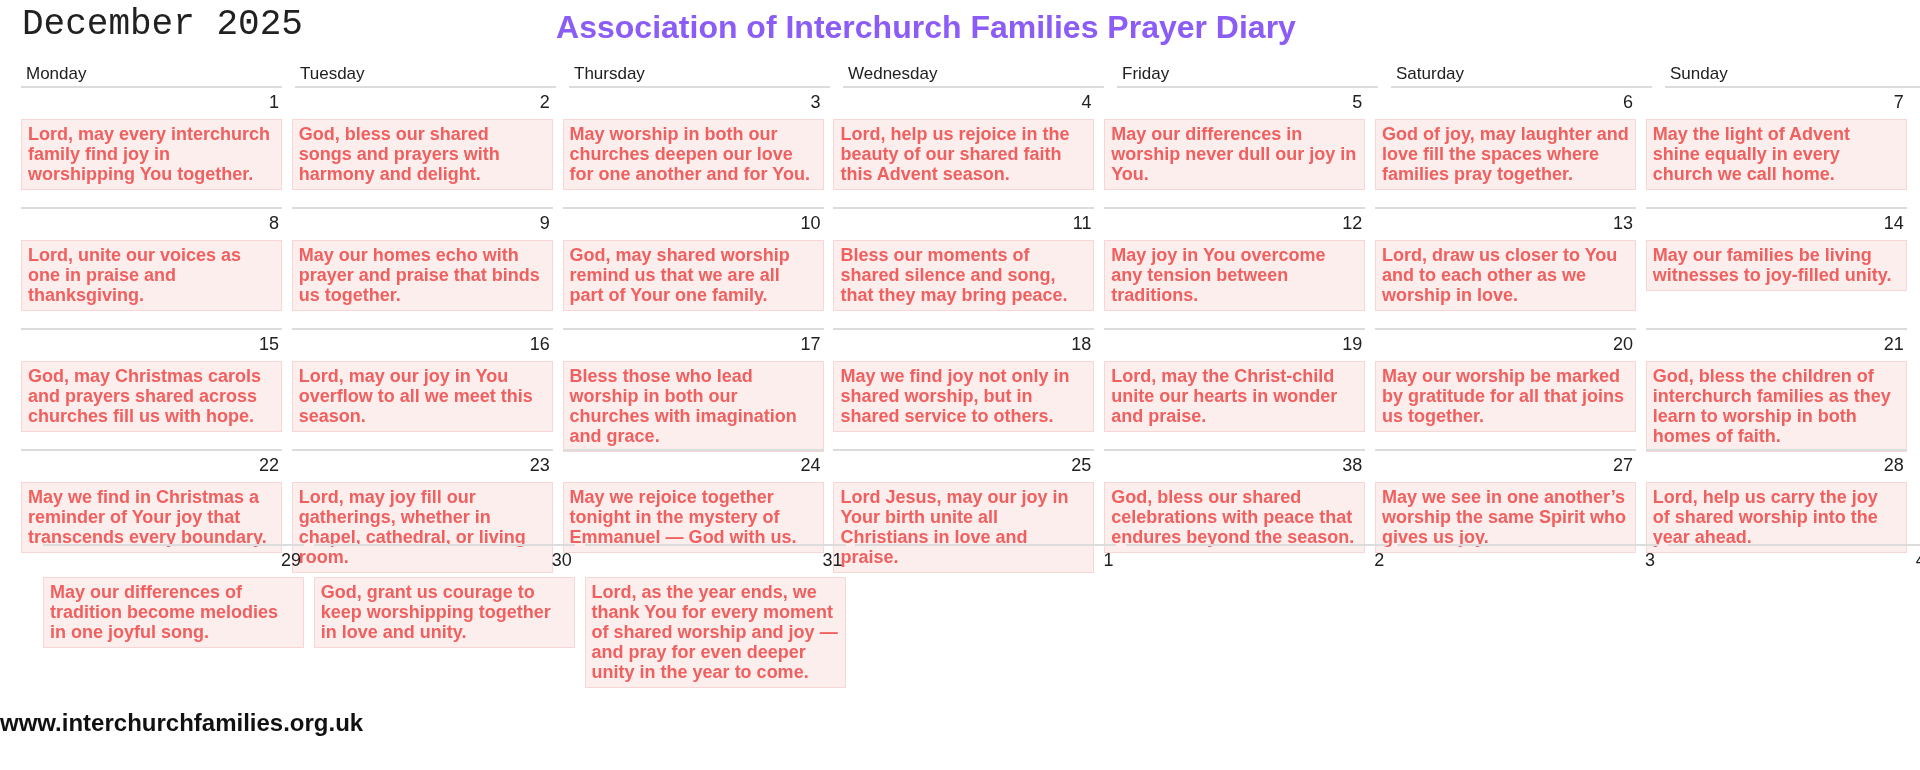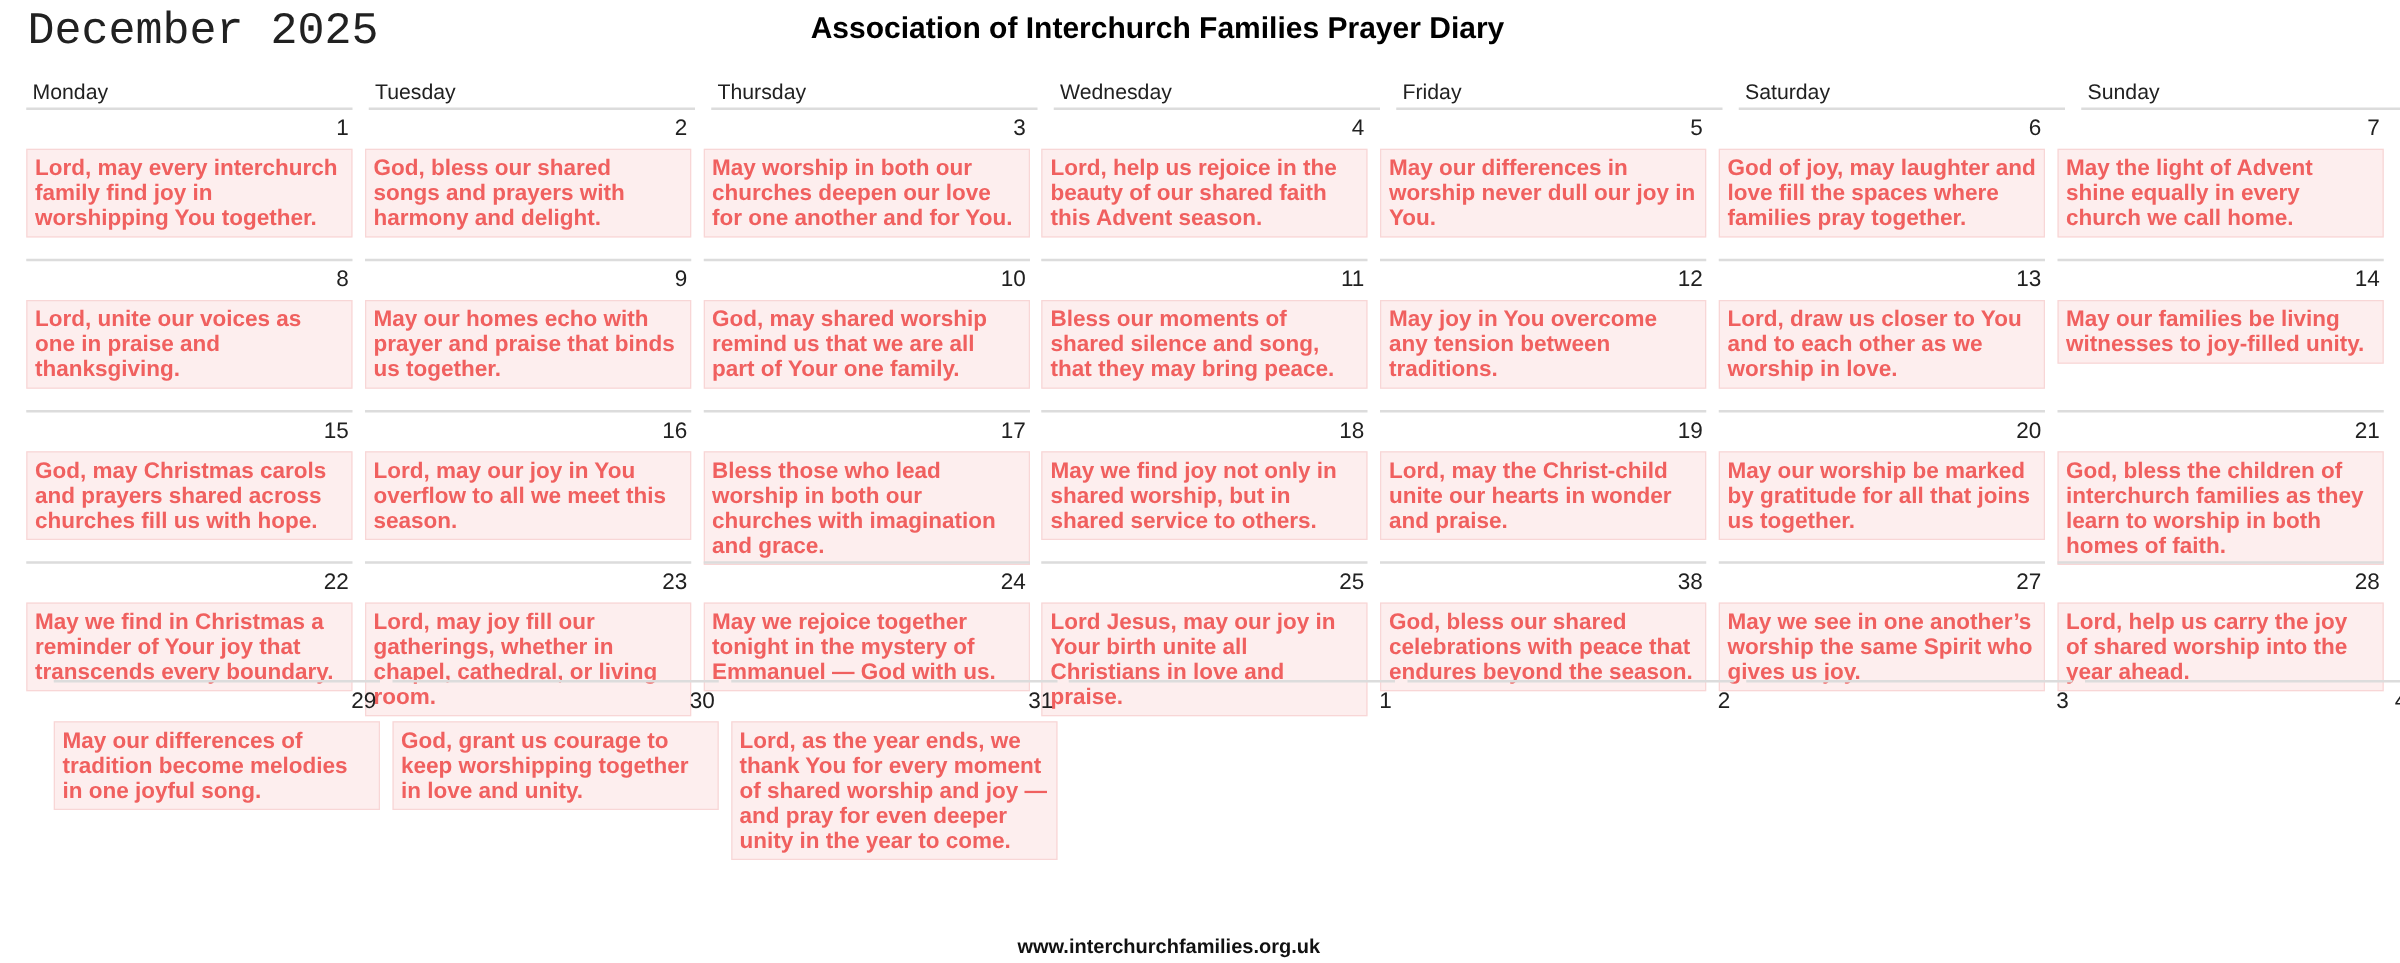--- a/index.html
+++ b/index.html
@@ -5,21 +5,21 @@
   * { box-sizing: border-box; margin: 0; padding: 0; }
   html, body { width: 1920px; height: 770px; background: #ffffff; overflow: hidden; }
   body { position: relative; font-family: "Liberation Sans", "DejaVu Sans", sans-serif; color: #212121; }
 
   .month-title {
     position: absolute; left: 22px; top: 4px;
     font-size: 36px; font-weight: 400; color: #212121; letter-spacing: 0; font-family: Liberation Mono, monospace;
   }
   .diary-title {
     position: absolute; left: 0; width: 1852px; top: 9px; text-align: center;
-    font-size: 24px; font-weight: 700; color: #000000;
+    font-size: 32px; font-weight: 700; color: #8b5cf6;
   }
 
   .grid {
     position: absolute; left: 21px; top: 62px; width: 1880px;
     display: grid; grid-template-columns: repeat(7, 261px); column-gap: 13px;
   }
   .dow {
     height: 26px; font-size: 17px; color: #212121; padding-left: 5px; line-height: 24px;
     border-bottom: 2px solid #dcdcdc;
   }
@@ -31,22 +31,22 @@
     height: 28px; line-height: 28px;
   }
   .event {
     margin-top: 3px; background: #fdeeee; border: 1px solid #f8d6d6;
     color: #f0605f; font-weight: 700; font-size: 18px; line-height: 20px;
     padding: 4px 6px 5px 6px;
   }
   .event:empty { display: none; }
 
   .footer {
-    position: absolute; left: 0; width: 1870px; top: 709px; text-align: center;
-    font-size: 16px; font-weight: 700; color: #111; margin-top: 40px;
+    position: absolute; left: 0; width: 1870px; top: 709px; text-align: left;
+    font-size: 24px; font-weight: 700; color: #111;
   }
 </style>
 </head>
 <body>
 
 <div class="month-title">December 2025</div>
 <div class="diary-title">Association of Interchurch Families Prayer Diary</div>
 
 <div class="grid">
   <div class="dow">Monday</div>

